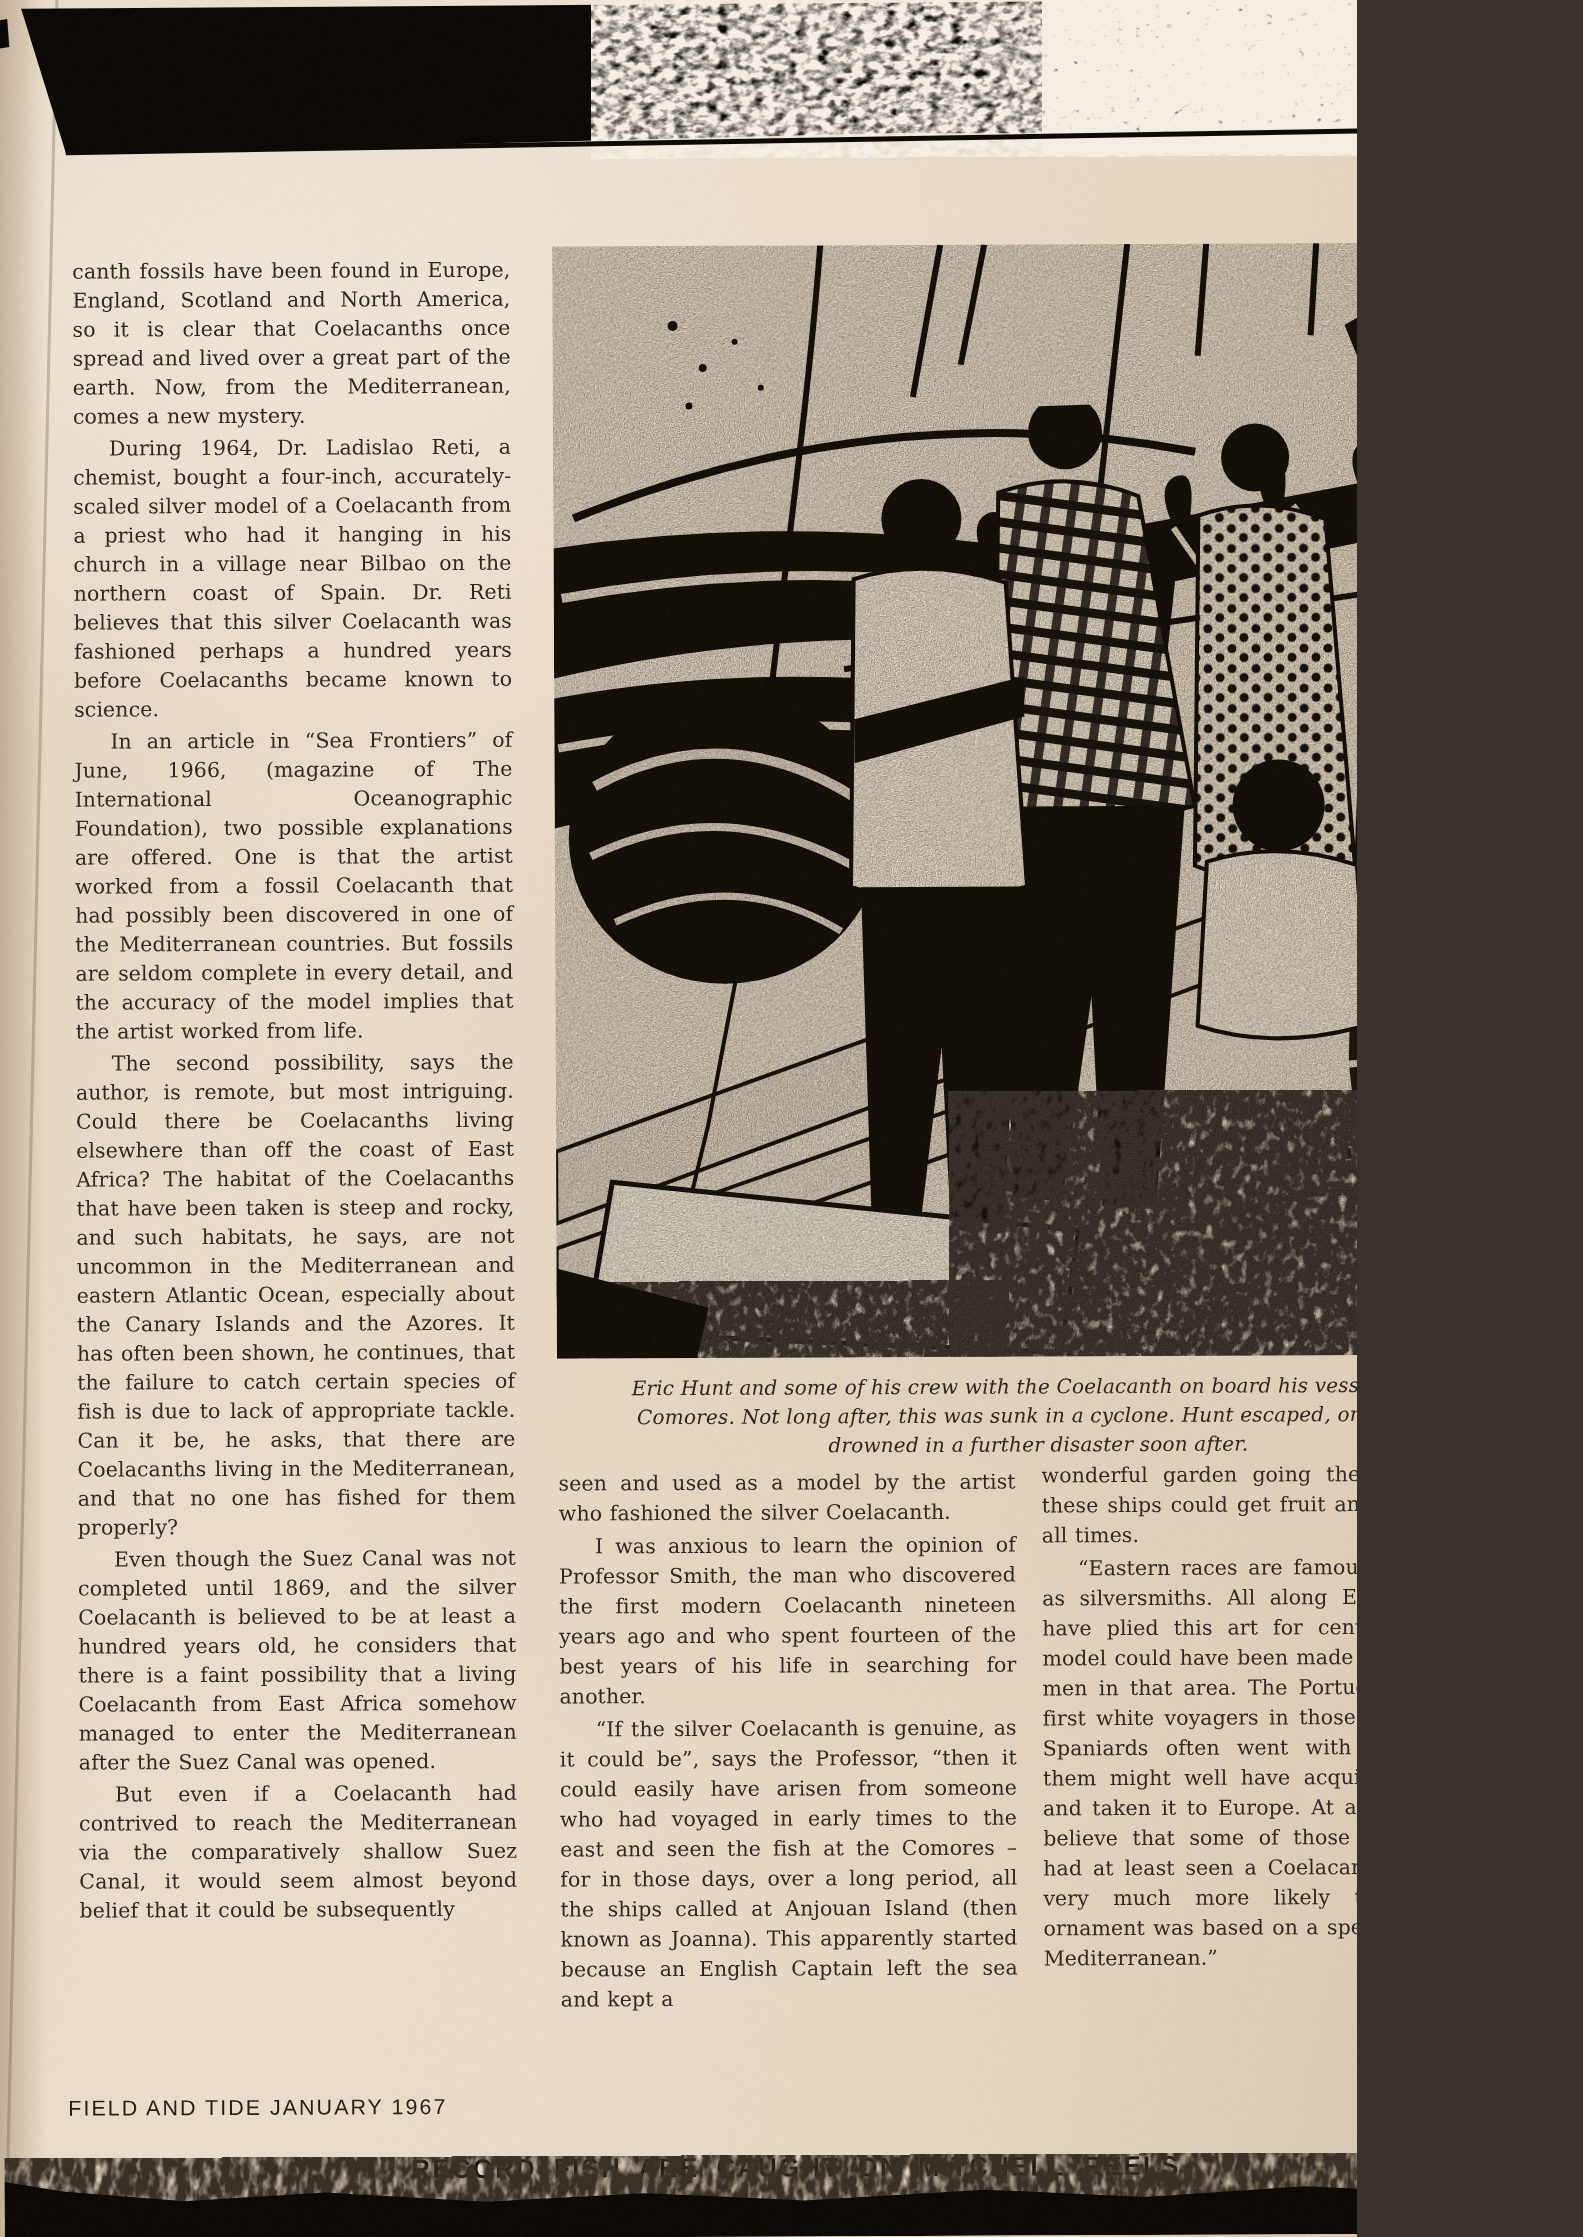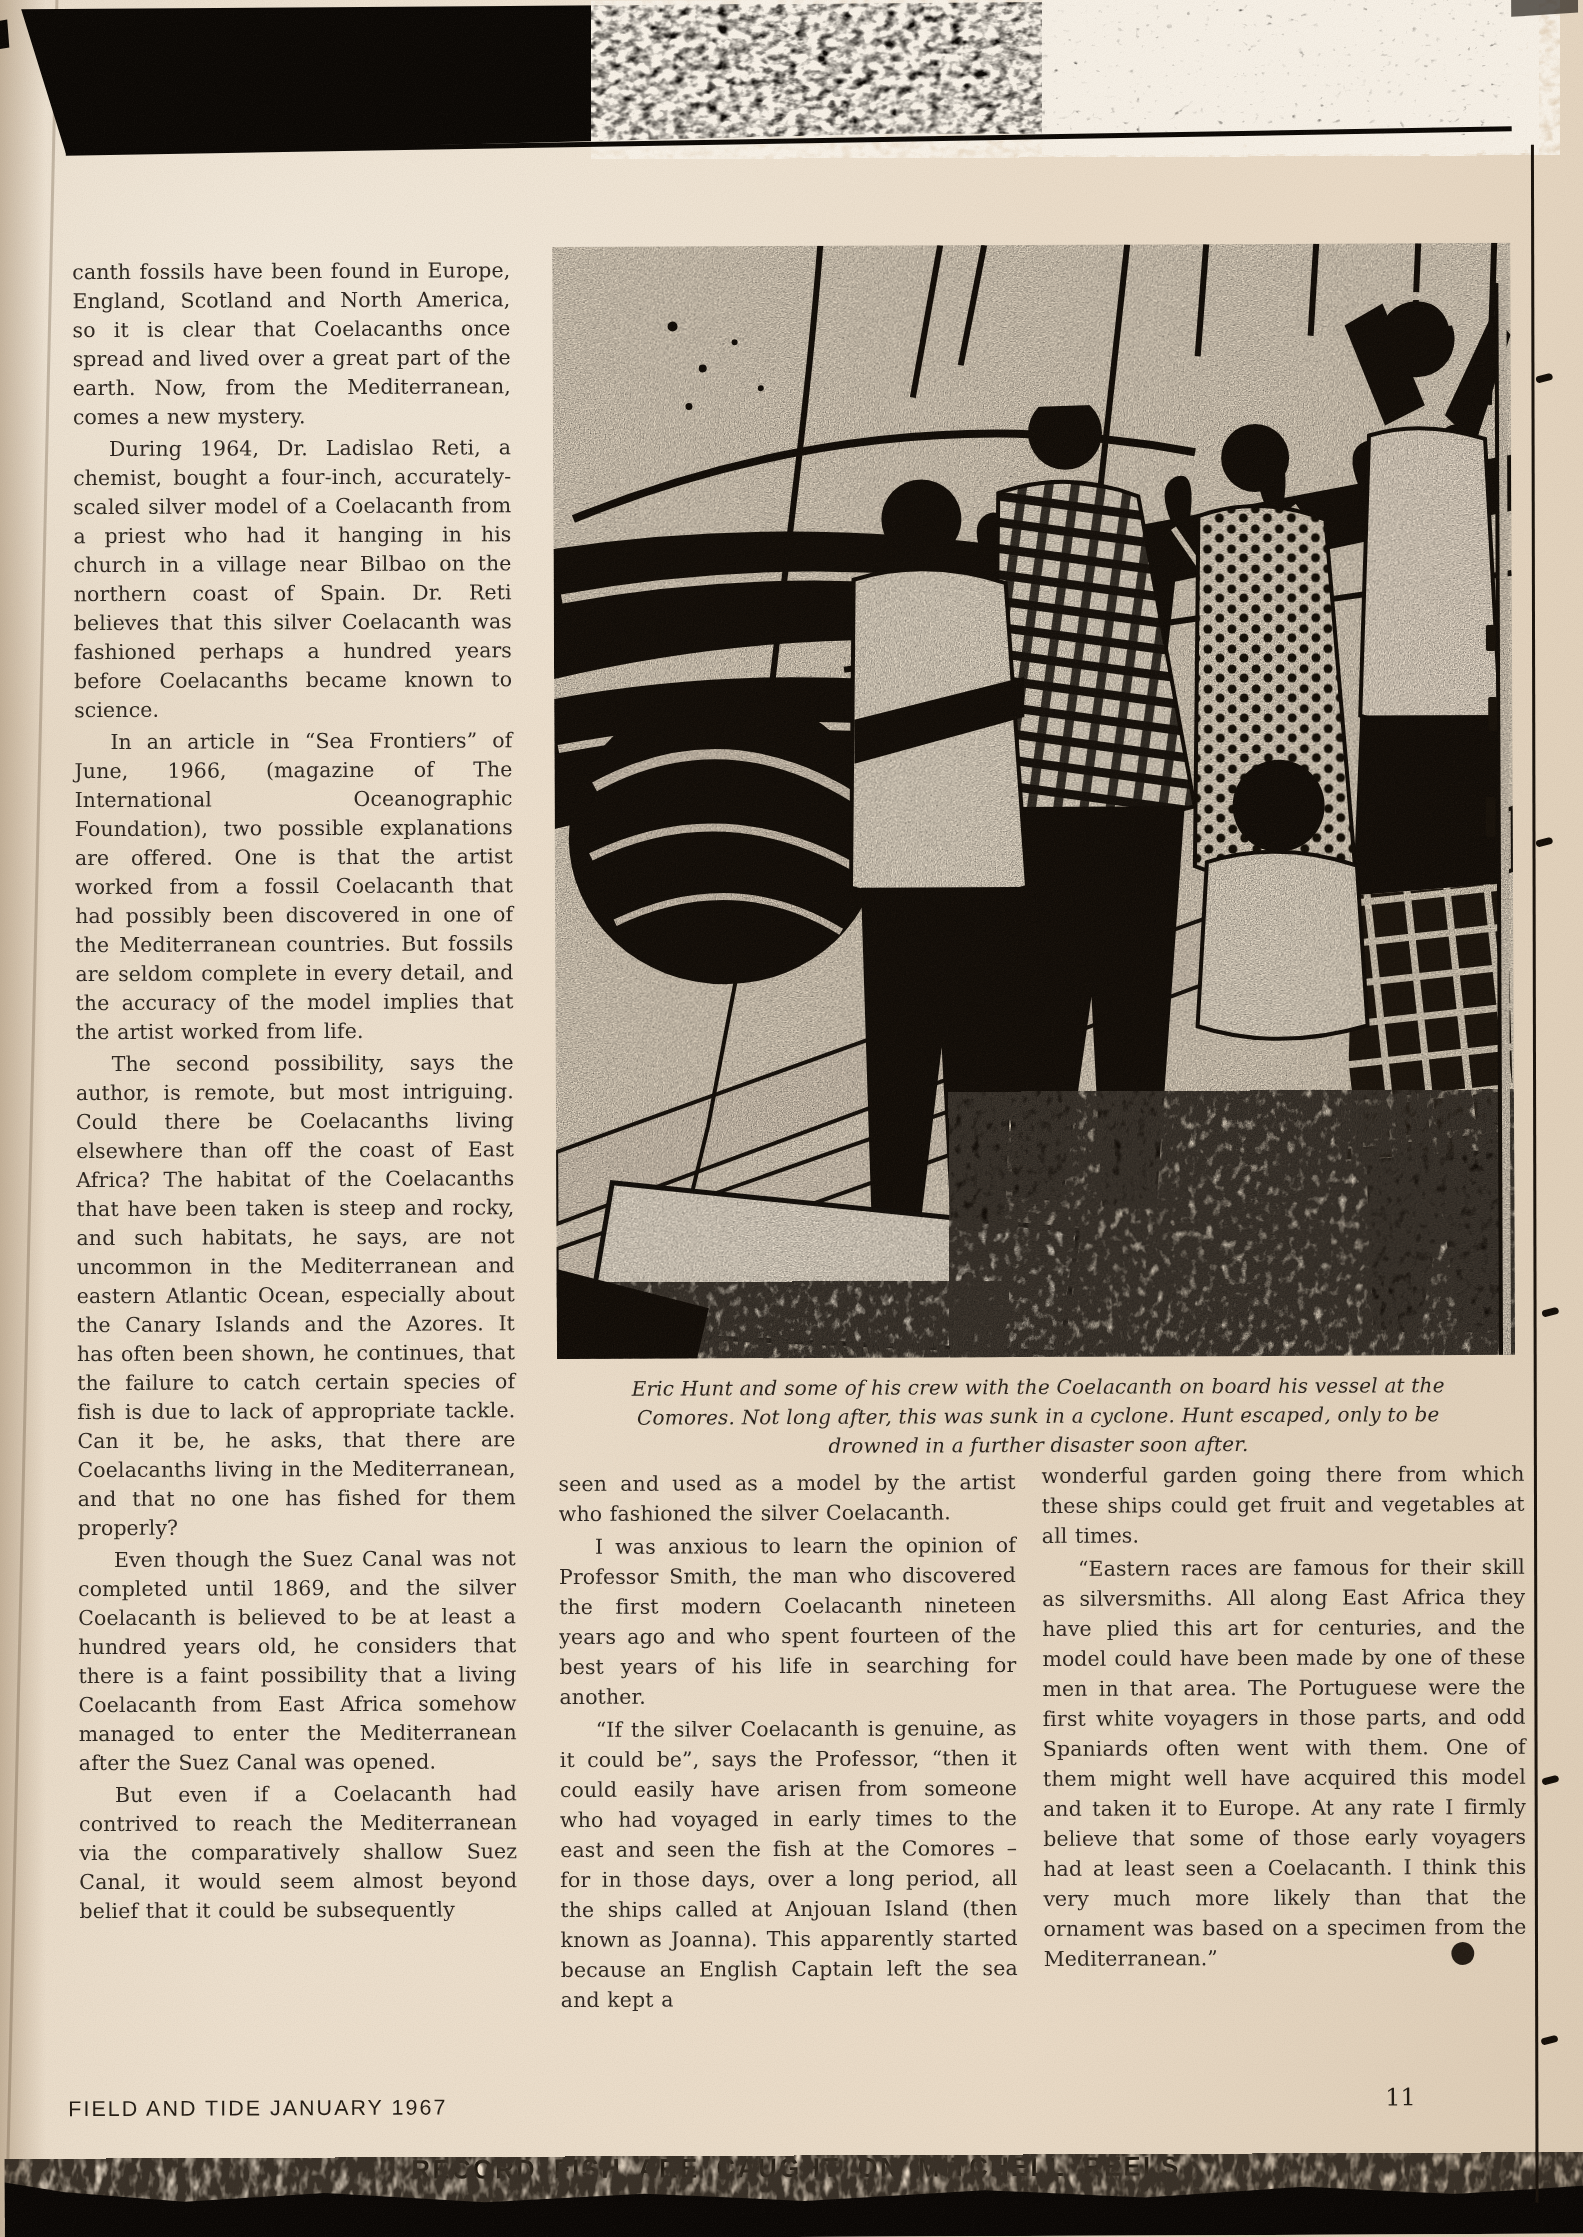--- a/index.html
+++ b/index.html
@@ -1,17 +1,17 @@
 <!DOCTYPE html>
 <html><head>
 <meta charset="utf-8">
 <style>
   html,body{margin:0;padding:0;background:#3a332b;}
   .page{
-    position:relative;width:1583px;height:2237px;overflow:hidden;
+    position:relative;width:1357px;height:2237px;overflow:hidden;
     background:
       radial-gradient(1400px 900px at 18% 12%, #f1e8da 0%, rgba(241,232,218,0) 55%),
       radial-gradient(1600px 1400px at 85% 55%, #e1d1bb 0%, rgba(225,209,187,0) 60%),
       linear-gradient(100deg,#e4d6c2 0%,#ecdfcd 30%,#e9dac6 70%,#dccbb4 100%);
     font-family:"DejaVu Serif",serif;
   }
   .tilt{position:absolute;inset:0;transform:rotate(-0.25deg);}
   .left-shade{position:absolute;left:0;top:0;width:46px;height:2237px;
     background:linear-gradient(to right,rgba(150,125,95,.45),rgba(150,125,95,0));}
   .left-edge-line{position:absolute;left:30px;top:-10px;width:3px;height:2260px;

